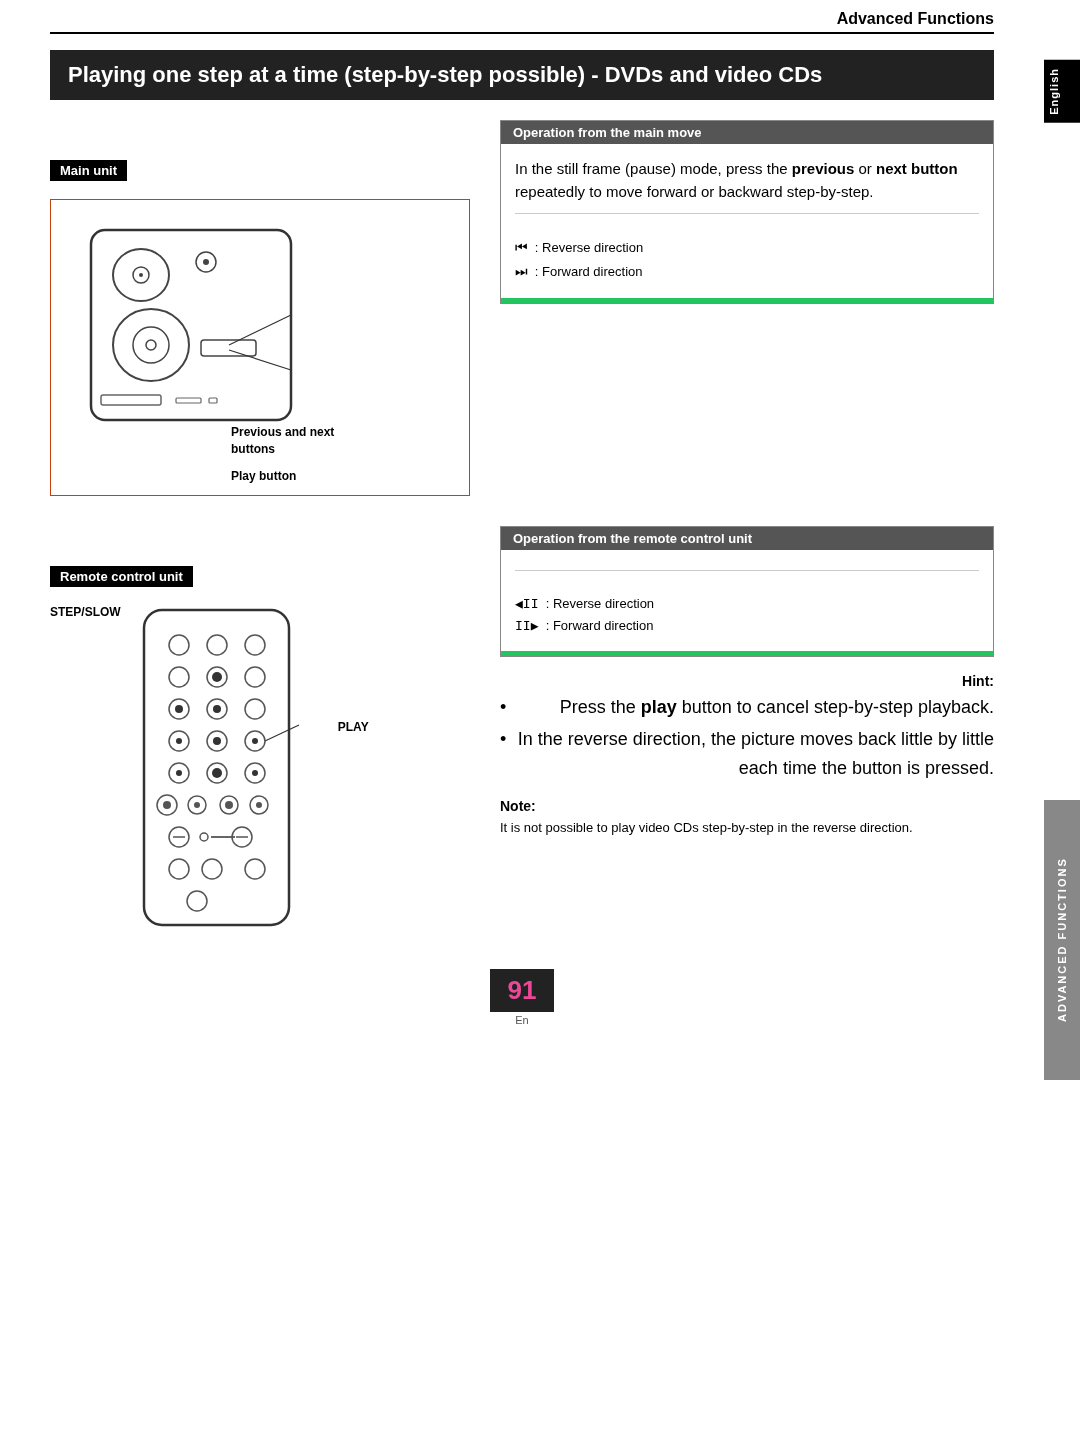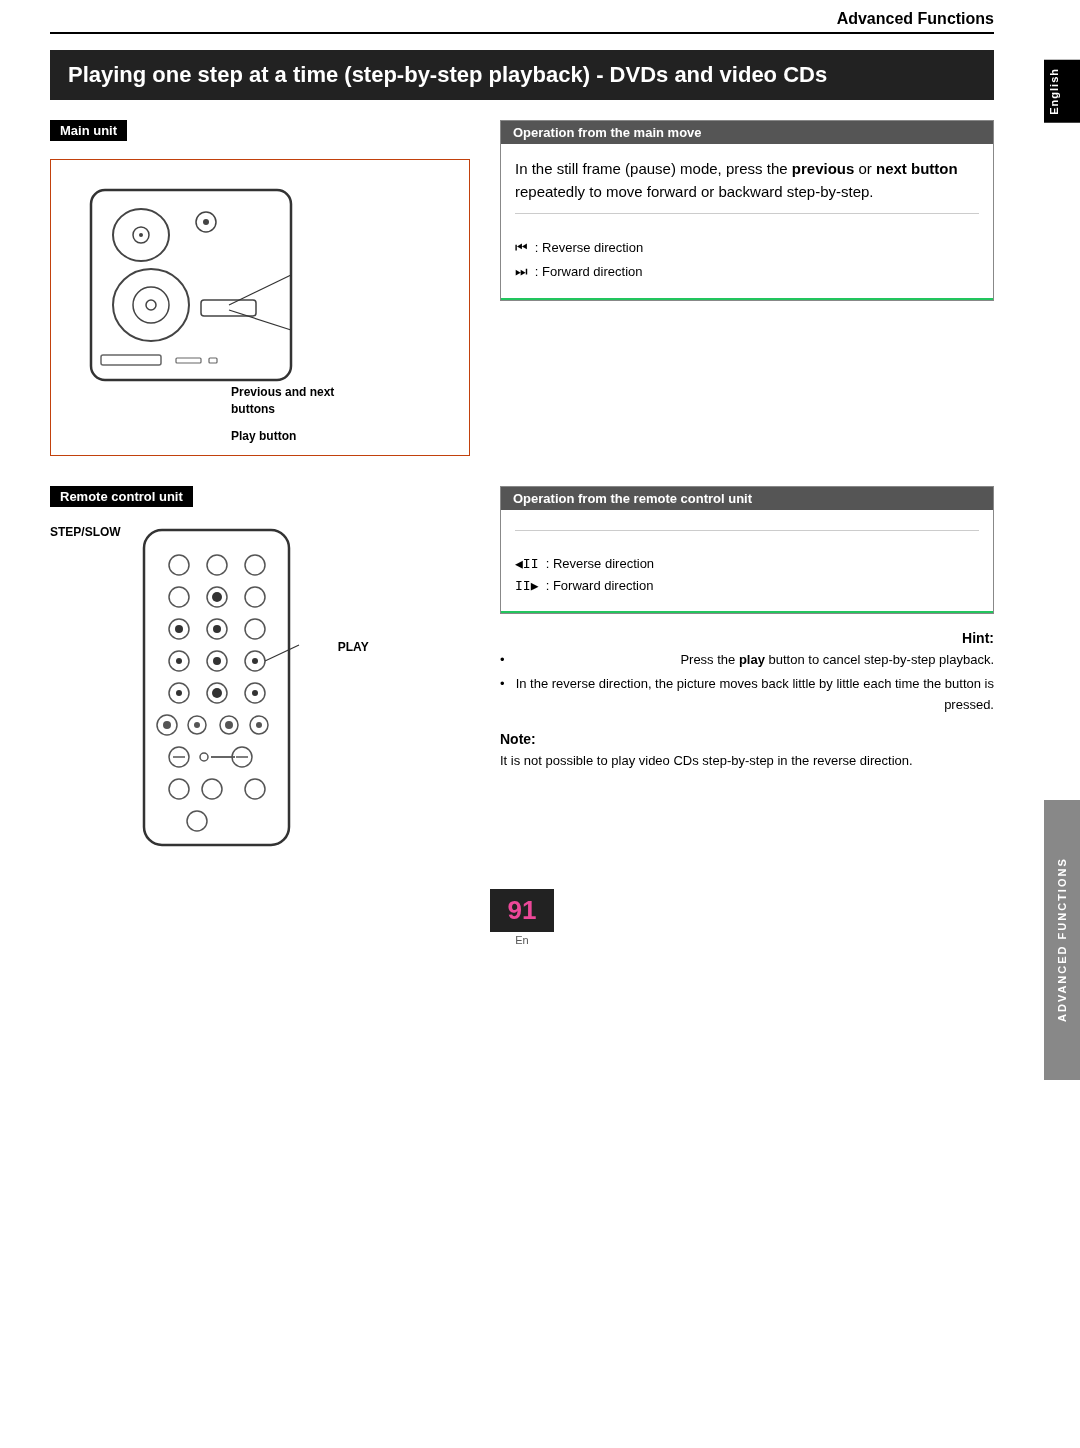--- a/index.html
+++ b/index.html
@@ -76,20 +76,21 @@
     
     .two-col {
       display: flex;
       gap: 30px;
       margin-bottom: 30px;
     }
 
     .col-left {
       width: 420px;
       flex-shrink: 0;
+      margin-top: 40px;
     }
 
     .col-right {
       flex: 1;
     }
 
     
     .section-label {
       display: inline-block;
       background: #000;
@@ -110,21 +111,21 @@
     .operation-header {
       background: #555;
       color: #fff;
       font-size: 13px;
       font-weight: bold;
       padding: 4px 12px;
     }
 
     .operation-content {
       padding: 14px 14px 10px 14px;
-      border-bottom: 2px solid #22c55e;
+      border-bottom: 5px solid #22c55e;
     }
 
     .operation-content p {
       font-size: 15px;
       line-height: 1.5;
       margin-bottom: 10px;
     }
 
     .operation-content .direction-list {
       font-size: 13px;
@@ -148,21 +149,21 @@
       text-align: right;
     }
 
     .hint-title {
       font-size: 14px;
       font-weight: bold;
       margin-bottom: 4px;
     }
 
     .hint-list {
-      font-size: 13px;
+      font-size: 18px;
       line-height: 1.6;
       list-style: none;
       padding-left: 0;
     }
 
     .hint-list li {
       padding-left: 14px;
       position: relative;
       margin-bottom: 3px;
     }
@@ -224,21 +225,21 @@
 <div class="right-tab-top">English</div>
 
 <div class="right-tab-bottom">ADVANCED FUNCTIONS</div>
 
 <div class="page-wrapper">
 
   <div class="header-bar">
     <strong>Advanced Functions</strong>
   </div>
 
-  <div class="page-title-box">Playing one step at a time (step-by-step playback) - DVDs and video CDs</div>
+  <div class="page-title-box">Playing one step at a time (step-by-step possible) - DVDs and video CDs</div>
 
   <div class="two-col">
 
     <div class="col-left">
       <div class="section-label">Main unit</div>
       
       <div class="device-area">
         <svg width="260" height="240" viewBox="0 0 260 240">
 
           <rect x="30" y="20" width="200" height="190" rx="14" ry="14" fill="none" stroke="#333" stroke-width="2.5"></rect>

